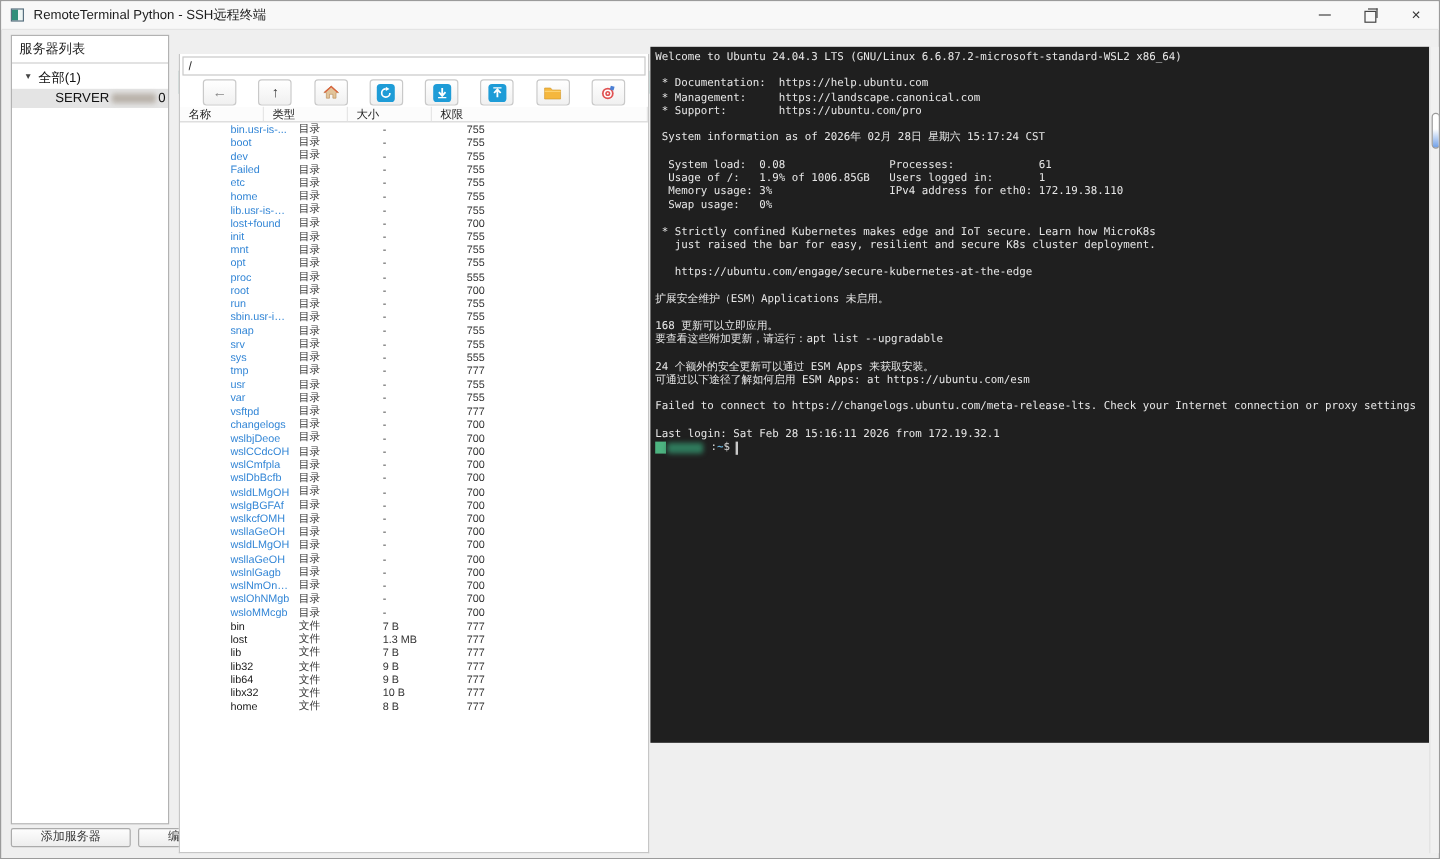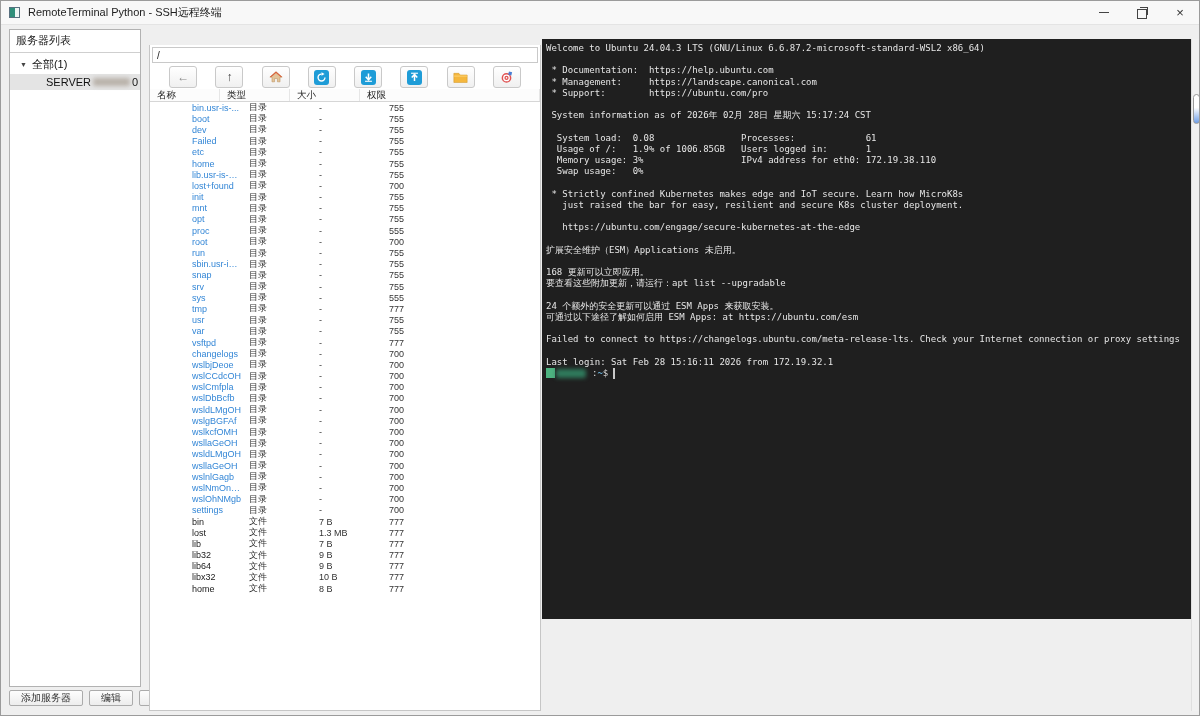--- a/index.html
+++ b/index.html
@@ -16,21 +16,21 @@
   .restore-glyph::before{content:'';position:absolute;top:-3px;left:2px;width:7px;height:7px;border-top:1px solid #444;border-right:1px solid #444;}
 
   
   .sidebar{position:absolute;left:8px;top:28px;width:132px;height:658px;background:#fff;border:1px solid #b2b2b2;box-sizing:border-box;}
   .sidebar-header{padding:3px 6px 4px;border-bottom:1px solid #cfcfcf;font-size:11px;color:#1d1d1d;}
   .tree-root{display:flex;align-items:center;padding:4px 4px 2px 10px;font-size:11px;color:#111;}
   .caret{font-size:7px;margin-right:5px;color:#444;}
   .tree-server{display:flex;align-items:center;padding:2px 2px 2px 36px;background:#e4e4e4;font-size:11px;color:#111;white-space:nowrap;}
   .blur-smudge{display:inline-block;height:8px;border-radius:2px;background:#b9b2aa;filter:blur(2px);margin:0 2px;}
   .sidebar-buttons{position:absolute;left:8px;top:689px;display:flex;gap:6px;}
-  .sbtn{font-size:10px;color:#333;background:linear-gradient(#fdfdfd,#ededed);border:1px solid #ababab;border-radius:2px;padding:2px 11px;line-height:10px;cursor:default;}
+  .sbtn{font-size:10px;color:#333;background:linear-gradient(#fdfdfd,#ededed);border:1px solid #ababab;border-radius:2px;padding:2px 24px;line-height:10px;cursor:default;}
 
   
   .filepanel{position:absolute;left:148px;top:25px;width:392px;height:685px;}
   .tabbar{position:absolute;left:0;right:0;top:0;height:19px;background:#0f766e;border-bottom:1px solid #c6c6c6;box-sizing:border-box;margin-top:33px;}
   .tab{position:absolute;left:0;top:0;height:19px;background:#fff;border:1px solid #c6c6c6;border-bottom:none;display:flex;align-items:center;padding:0 7px;font-size:10px;color:#222;box-sizing:border-box;white-space:nowrap;}
   .tab-close{margin-left:7px;font-weight:bold;font-size:11px;color:#444;cursor:default;}
   .panel-body{position:absolute;left:0;top:19px;right:0;bottom:0;background:#fff;border:1px solid #c6c6c6;border-top:none;box-sizing:border-box;}
   .path-input{position:absolute;left:2px;right:2px;top:2px;height:16px;border:1px solid #c9c9c9;background:#fff;font-size:10px;color:#222;padding:0 4px;box-sizing:border-box;font-family:"Liberation Sans",sans-serif;outline:none;}
   .toolbar{position:absolute;left:0;right:0;top:20px;height:24px;display:flex;justify-content:space-around;align-items:center;padding:0 10px;}
   .tbtn{width:26px;height:20px;display:flex;align-items:center;justify-content:center;background:linear-gradient(#ffffff,#f0f0f0);border:1px solid #c9c9c9;border-radius:3px;cursor:default;}
@@ -394,21 +394,21 @@
     <span class="fcell">-</span>
     <span class="fcell">700</span>
   </div>
           <div class="frow">
     <span class="fname dir">wslOhNMgb</span>
     <span class="fcell">目录</span>
     <span class="fcell">-</span>
     <span class="fcell">700</span>
   </div>
           <div class="frow">
-    <span class="fname dir">settings</span>
+    <span class="fname dir">wsloMMcgb</span>
     <span class="fcell">目录</span>
     <span class="fcell">-</span>
     <span class="fcell">700</span>
   </div>
           <div class="frow">
     <span class="fname file">bin</span>
     <span class="fcell">文件</span>
     <span class="fcell">7 B</span>
     <span class="fcell">777</span>
   </div>

